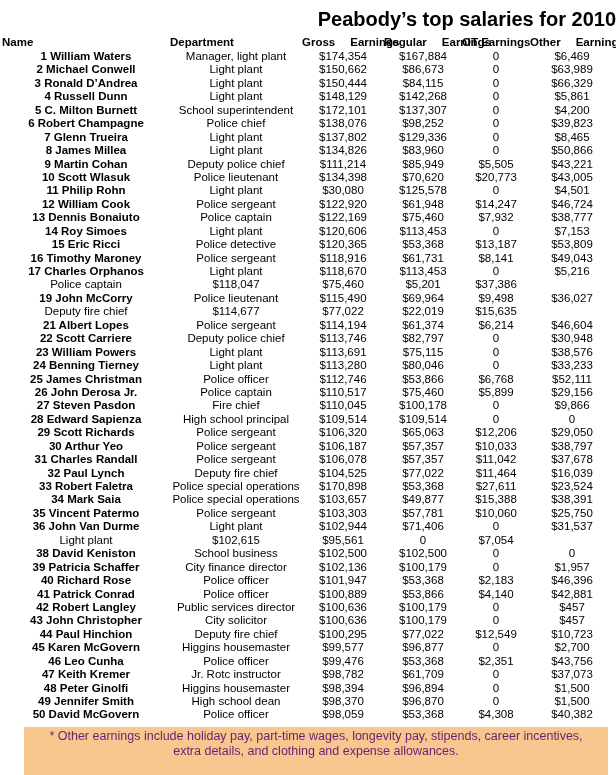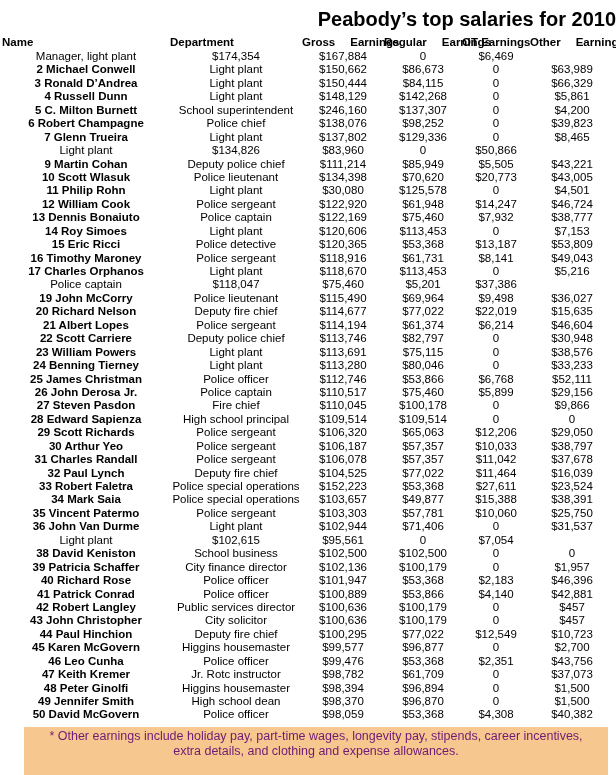--- a/index.html
+++ b/index.html
@@ -73,20 +73,21 @@
         <div class="hcell">
           <span>OT Earnings</span>
         </div>
         <div class="hcell">
           <span>Other</span>
           <span>Earnings*</span>
         </div>
       </div>
     <div>
         <div class="row">
+          <div class="cell c0">1 William Waters</div>
           <div class="cell c1">Manager, light plant</div>
           <div class="cell c2">$174,354</div>
           <div class="cell c3">$167,884</div>
           <div class="cell c4">0</div>
           <div class="cell c5">$6,469</div>
         </div>
         <div class="row">
           <div class="cell c0">2 Michael Conwell</div>
           <div class="cell c1">Light plant</div>
           <div class="cell c2">$150,662</div>
@@ -106,21 +107,21 @@
           <div class="cell c0">4 Russell Dunn</div>
           <div class="cell c1">Light plant</div>
           <div class="cell c2">$148,129</div>
           <div class="cell c3">$142,268</div>
           <div class="cell c4">0</div>
           <div class="cell c5">$5,861</div>
         </div>
         <div class="row">
           <div class="cell c0">5 C. Milton Burnett</div>
           <div class="cell c1">School superintendent</div>
-          <div class="cell c2">$246,160</div>
+          <div class="cell c2">$172,101</div>
           <div class="cell c3">$137,307</div>
           <div class="cell c4">0</div>
           <div class="cell c5">$4,200</div>
         </div>
         <div class="row">
           <div class="cell c0">6 Robert Champagne</div>
           <div class="cell c1">Police chief</div>
           <div class="cell c2">$138,076</div>
           <div class="cell c3">$98,252</div>
           <div class="cell c4">0</div>
@@ -128,20 +129,21 @@
         </div>
         <div class="row">
           <div class="cell c0">7 Glenn Trueira</div>
           <div class="cell c1">Light plant</div>
           <div class="cell c2">$137,802</div>
           <div class="cell c3">$129,336</div>
           <div class="cell c4">0</div>
           <div class="cell c5">$8,465</div>
         </div>
         <div class="row">
+          <div class="cell c0">8 James Millea</div>
           <div class="cell c1">Light plant</div>
           <div class="cell c2">$134,826</div>
           <div class="cell c3">$83,960</div>
           <div class="cell c4">0</div>
           <div class="cell c5">$50,866</div>
         </div>
         <div class="row">
           <div class="cell c0">9 Martin Cohan</div>
           <div class="cell c1">Deputy police chief</div>
           <div class="cell c2">$111,214</div>
@@ -222,21 +224,20 @@
         </div>
         <div class="row">
           <div class="cell c0">19 John McCorry</div>
           <div class="cell c1">Police lieutenant</div>
           <div class="cell c2">$115,490</div>
           <div class="cell c3">$69,964</div>
           <div class="cell c4">$9,498</div>
           <div class="cell c5">$36,027</div>
         </div>
         <div class="row">
-          <div class="cell c0">20 Richard Nelson</div>
           <div class="cell c1">Deputy fire chief</div>
           <div class="cell c2">$114,677</div>
           <div class="cell c3">$77,022</div>
           <div class="cell c4">$22,019</div>
           <div class="cell c5">$15,635</div>
         </div>
         <div class="row">
           <div class="cell c0">21 Albert Lopes</div>
           <div class="cell c1">Police sergeant</div>
           <div class="cell c2">$114,194</div>
@@ -328,21 +329,21 @@
           <div class="cell c0">32 Paul Lynch</div>
           <div class="cell c1">Deputy fire chief</div>
           <div class="cell c2">$104,525</div>
           <div class="cell c3">$77,022</div>
           <div class="cell c4">$11,464</div>
           <div class="cell c5">$16,039</div>
         </div>
         <div class="row">
           <div class="cell c0">33 Robert Faletra</div>
           <div class="cell c1">Police special operations</div>
-          <div class="cell c2">$152,223</div>
+          <div class="cell c2">$170,898</div>
           <div class="cell c3">$53,368</div>
           <div class="cell c4">$27,611</div>
           <div class="cell c5">$23,524</div>
         </div>
         <div class="row">
           <div class="cell c0">34 Mark Saia</div>
           <div class="cell c1">Police special operations</div>
           <div class="cell c2">$103,657</div>
           <div class="cell c3">$49,877</div>
           <div class="cell c4">$15,388</div>

